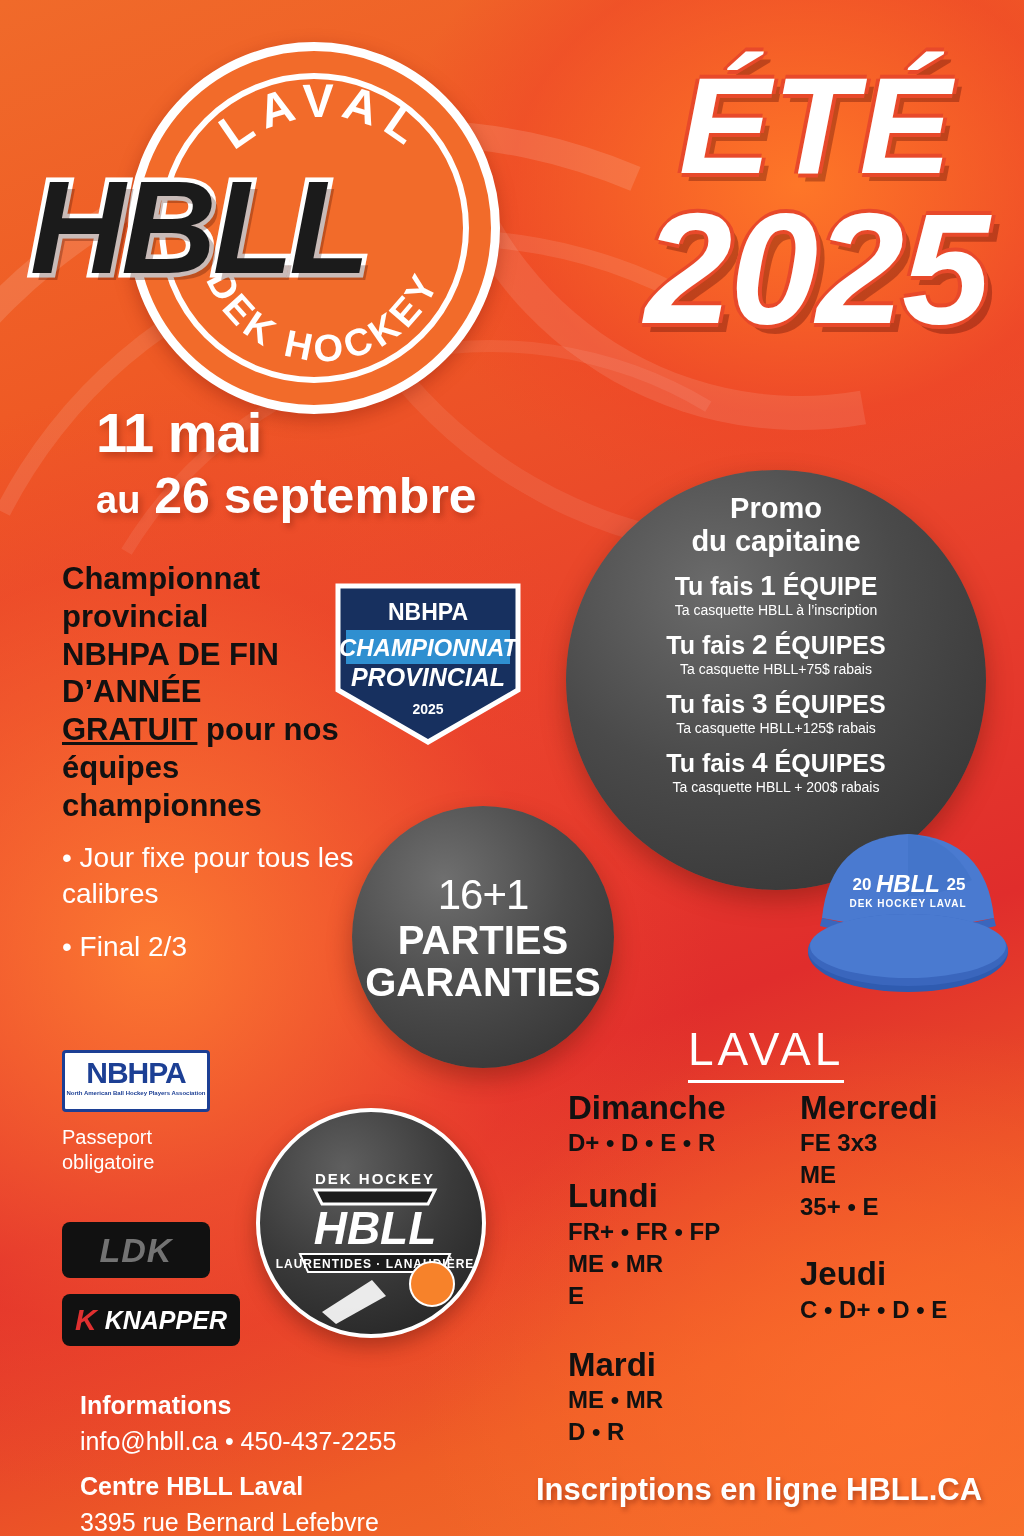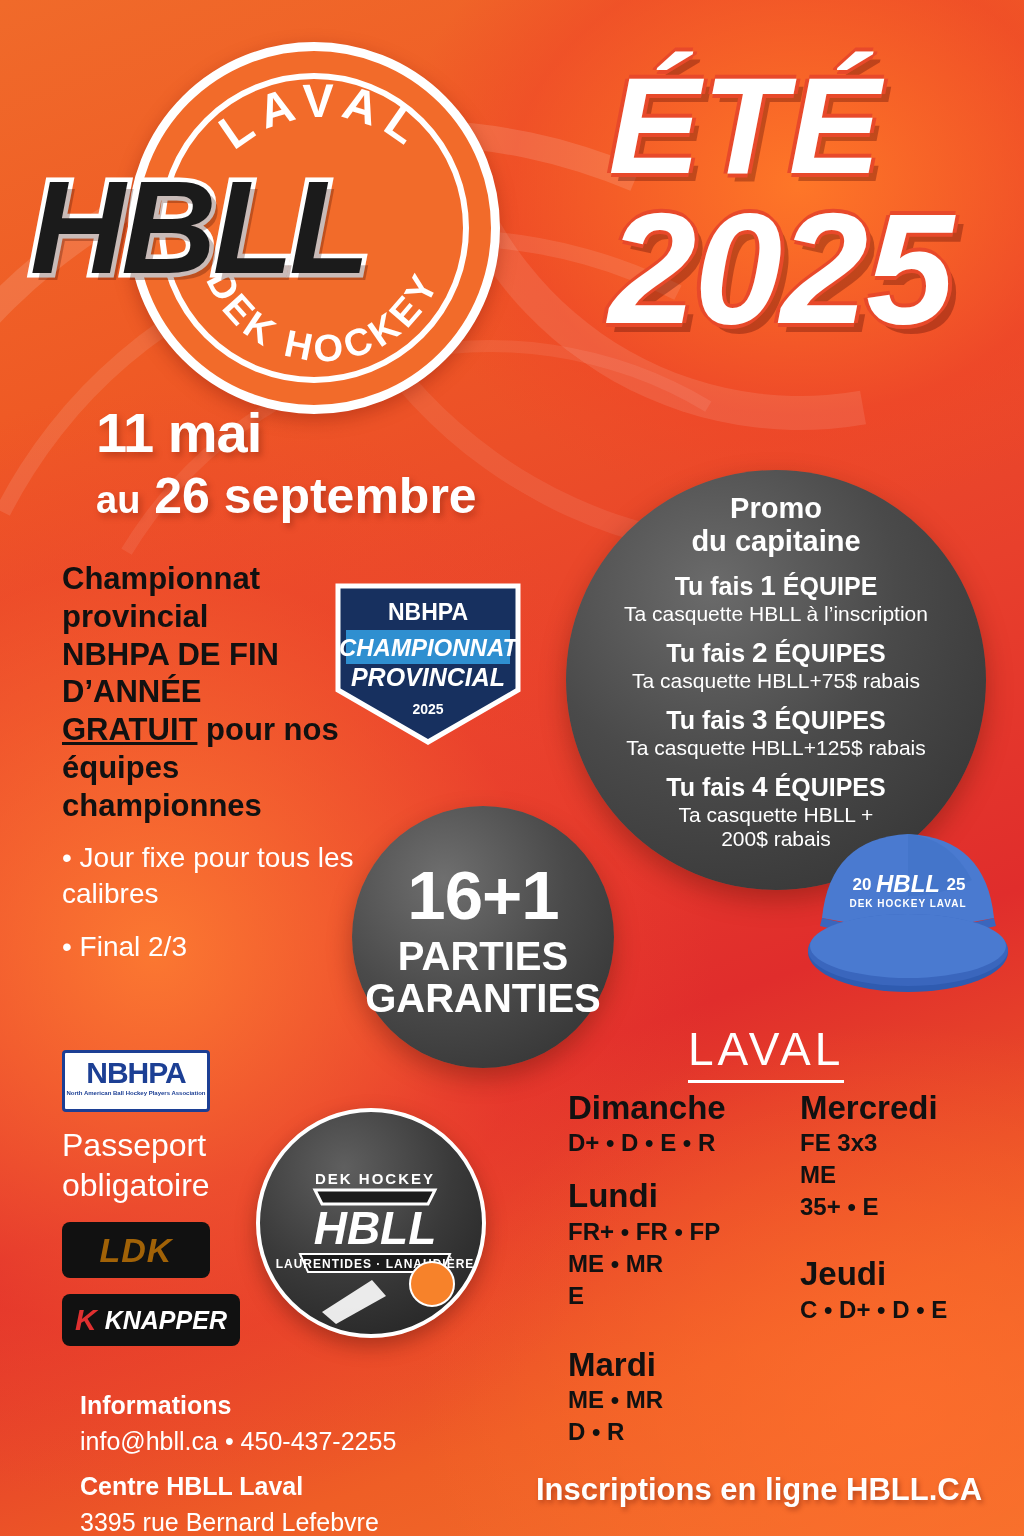--- a/index.html
+++ b/index.html
@@ -68,21 +68,22 @@
     color: #1b1b1b;
     -webkit-text-stroke: 9px #ffffff;
     paint-order: stroke fill;
     text-shadow: 6px 7px 0 rgba(60,10,0,0.28);
     white-space: nowrap;
     z-index: 5;
   }
 
   
   #ete-block {
-    position: absolute; right: 72px; top: 60px;
+    position: absolute; right: 36px; top: 60px;
+    text-align: center;
     z-index: 6;
   }
   #ete {
     font-size: 138px; font-weight: bold; font-style: italic;
     color: #ffffff;
     letter-spacing: 2px;
     line-height: 0.95;
     text-shadow:
       4px 0 0 #e8492a, -4px 0 0 #e8492a, 0 4px 0 #e8492a, 0 -4px 0 #e8492a,
       7px 8px 0 rgba(90,15,5,0.35);
@@ -135,26 +136,26 @@
     border: 3px solid #1c3f94;
     border-radius: 4px;
     text-align: center;
     z-index: 6;
   }
   #nbhpa-logo .nb { color: #1c3f94; font-weight: bold; font-size: 30px; letter-spacing: -1px; margin-top: 3px; }
   #nbhpa-logo .sub { color: #1c3f94; font-size: 6px; font-weight: bold; letter-spacing: 0px; }
 
   #passeport {
     position: absolute; left: 62px; top: 1125px; width: 230px; z-index: 6;
-    color: #ffffff; font-size: 32px; line-height: 1.25;
+    color: #ffffff; font-size: 20px; line-height: 1.25;
   }
   #ldk {
     position: absolute; left: 62px; top: 1222px;
     width: 148px; height: 56px; background: #111; border-radius: 8px;
-    color: #a16207; font-weight: bold; font-style: italic; font-size: 34px;
+    color: #737373; font-weight: bold; font-style: italic; font-size: 34px;
     display: flex; align-items: center; justify-content: center;
     letter-spacing: 1px; z-index: 6;
   }
   #knapper {
     position: absolute; left: 62px; top: 1294px;
     width: 178px; height: 52px; background: #111; border-radius: 8px;
     color: #fff; font-weight: bold; font-style: italic; font-size: 25px;
     display: flex; align-items: center; justify-content: center; gap: 8px;
     z-index: 6;
   }
@@ -175,34 +176,34 @@
     box-shadow: 0 10px 26px rgba(90,20,10,0.4);
     color: #ffffff;
     text-align: center;
     padding-top: 22px;
     z-index: 6;
   }
   #promo .title { font-size: 29px; font-weight: bold; line-height: 1.15; }
   #promo .row { margin-top: 11px; }
   #promo .row .head { font-size: 25px; font-weight: bold; }
   #promo .row .head .num { font-size: 28px; }
-  #promo .row .sub { font-size: 21px; }
+  #promo .row .sub { font-size: 14px; }
 
   
   #games {
     position: absolute; left: 352px; top: 806px;
     width: 262px; height: 262px;
     border-radius: 50%;
     background: radial-gradient(circle at 35% 28%, #6f6f6f 0%, #4a4a4a 48%, #2e2e2e 100%);
     box-shadow: 0 10px 24px rgba(90,20,10,0.4);
     color: #ffffff; text-align: center;
     display: flex; flex-direction: column; justify-content: center;
     z-index: 7;
   }
-  #games .big { font-size: 69px; font-weight: bold; letter-spacing: -1px; }
+  #games .big { font-size: 42px; font-weight: normal; letter-spacing: -1px; }
   #games .l2 { font-size: 40px; font-weight: bold; line-height: 1.05; }
 
   
   #cap { position: absolute; left: 800px; top: 800px; width: 215px; height: 200px; z-index: 8; }
 
   
   #hbll-ll {
     position: absolute; left: 256px; top: 1108px;
     width: 230px; height: 230px;
     border-radius: 50%;

